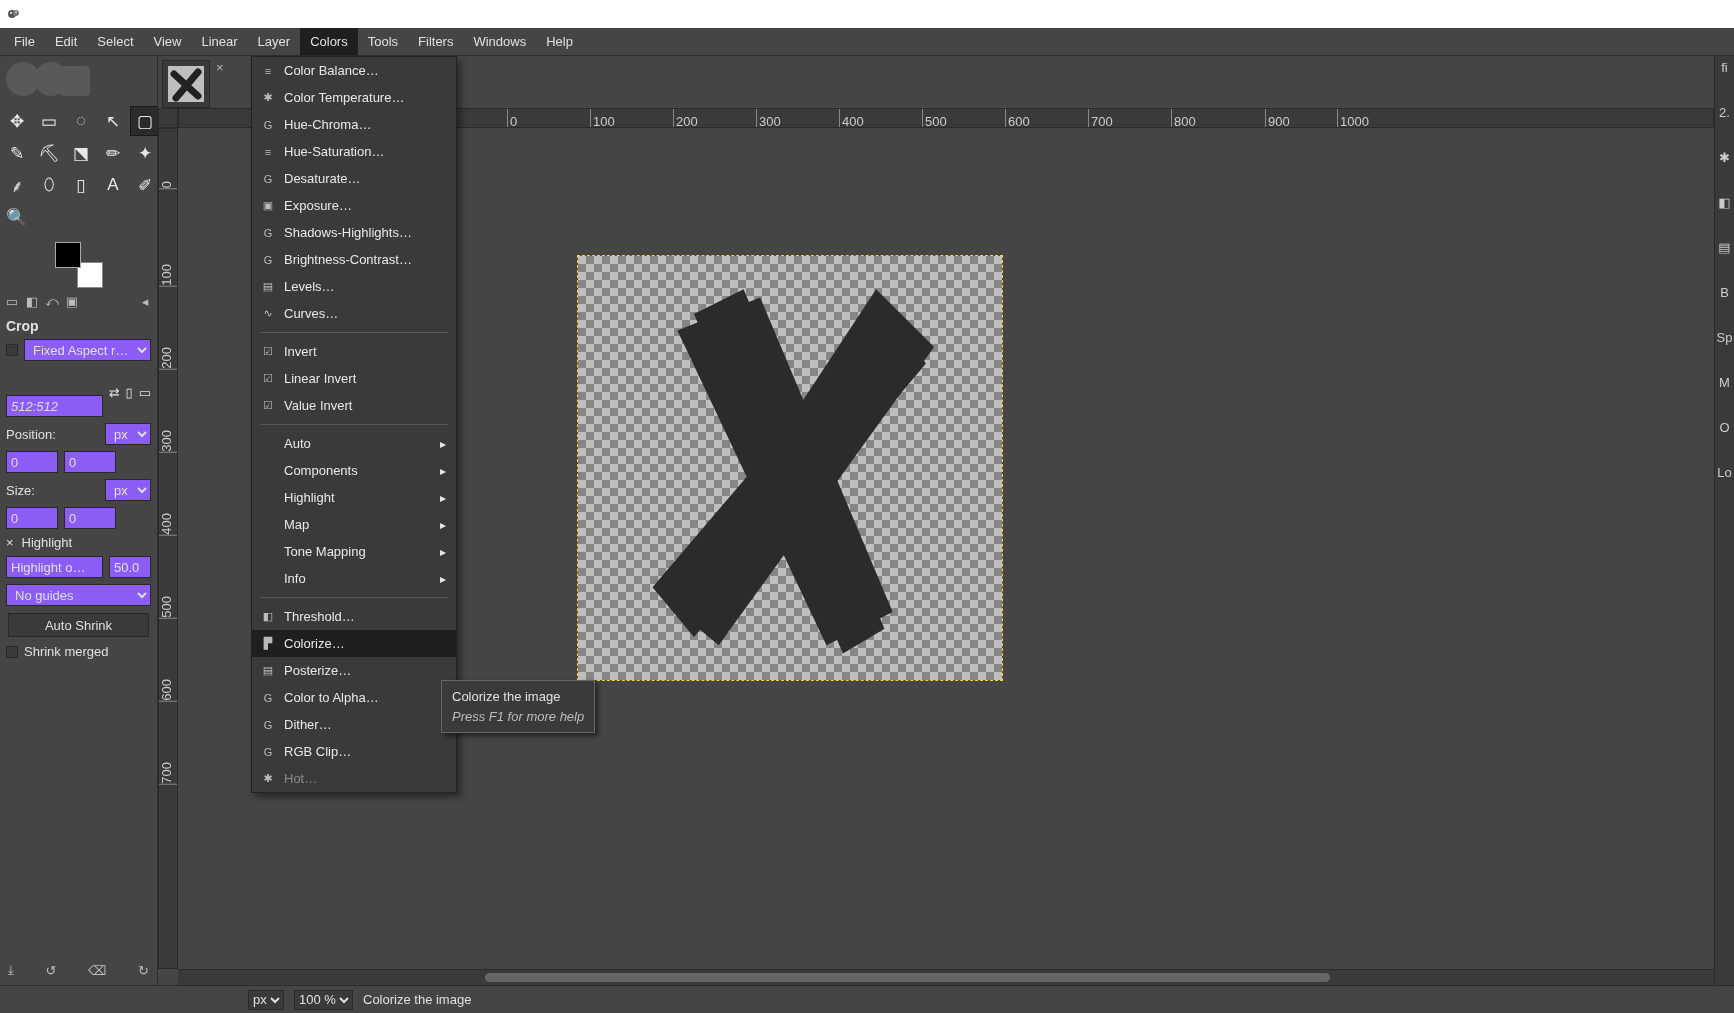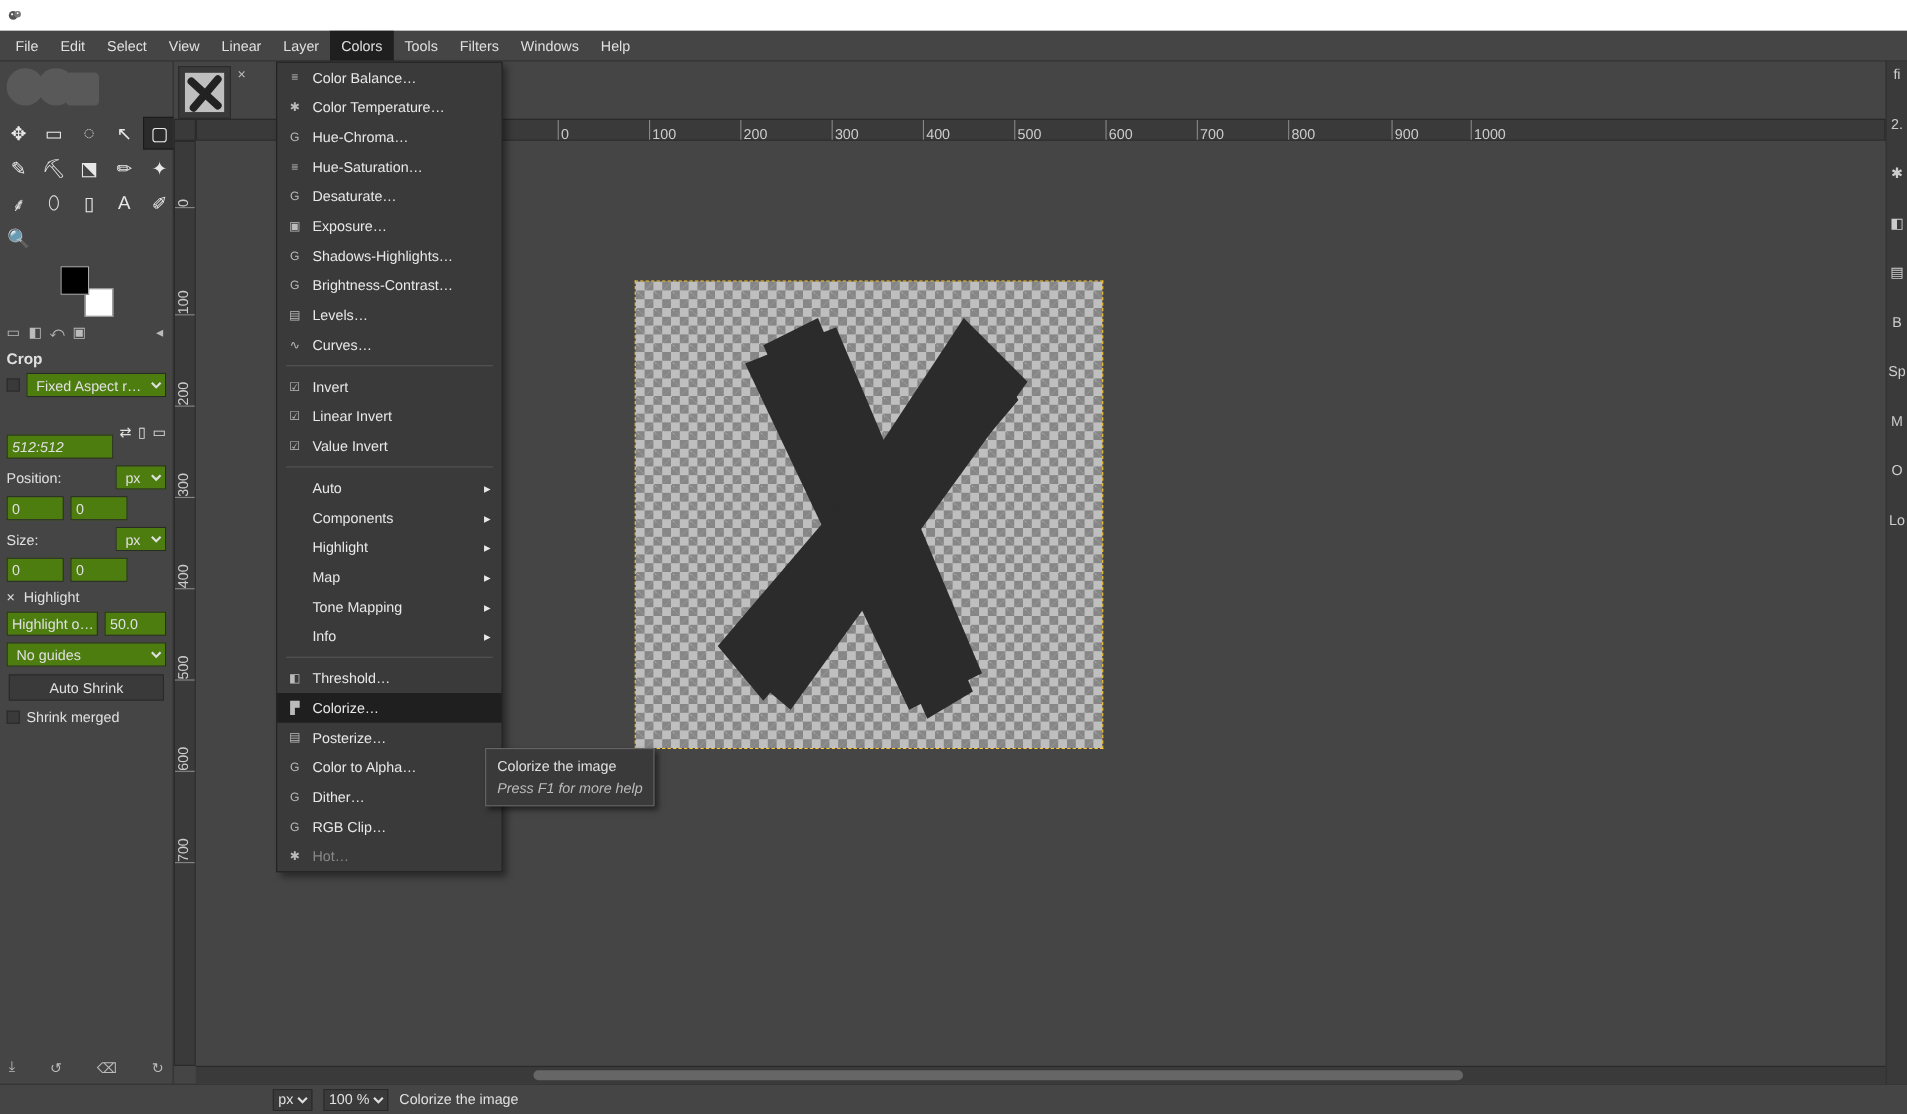--- a/index.html
+++ b/index.html
@@ -28,21 +28,21 @@
 .toolgrid { display:grid; grid-template-columns:repeat(5,30px); gap:2px; padding:2px 2px 6px 2px; }
 .toolbtn { width:30px; height:30px; display:flex; align-items:center; justify-content:center; color:#e8e8e8; font-size:17px; }
 .toolbtn.sel { background:#2b2b2b; box-shadow:0 0 0 1px #1a1a1a inset; }
 .fgbg { width:60px; height:46px; margin:4px auto 6px auto; position:relative; }
 .fgbg .fg { position:absolute; left:6px; top:0; width:26px; height:26px; background:#000; border:1px solid #aaa; }
 .fgbg .bg { position:absolute; right:6px; bottom:0; width:26px; height:26px; background:#fff; border:1px solid #888; }
 .minibtns { height:20px; display:flex; gap:4px; padding:0 4px 4px 4px; color:#bbb; font-size:12px; }
 .minibtns span { width:16px; text-align:center; }
 .opt-heading { font-weight:bold; padding:4px 6px 2px 6px; font-size:14px; }
 .optrow { display:flex; align-items:center; gap:6px; padding:3px 6px; font-size:14px; }
-.optrow input[type=text], .optrow select { background:#4d7c0f; border:1px solid #2a2a2a; color:#e0e0e0; height:22px; padding:0 4px; font-size:13px; }
+.optrow input[type=text], .optrow select { background:#8b5cf6; border:1px solid #2a2a2a; color:#e0e0e0; height:22px; padding:0 4px; font-size:13px; }
 .optrow .num { width:52px; }
 .optrow .unit { width:46px; }
 .optrow .full { flex:1; min-width:0; }
 .optrow .chk { width:12px; height:12px; background:#3a3a3a; border:1px solid #2a2a2a; display:inline-block; flex:none; }
 .optrow .x { color:#e0e0e0; margin-right:2px; }
 .autobtn { margin:4px 8px; height:24px; background:#3a3a3a; border:1px solid #2a2a2a; display:flex; align-items:center; justify-content:center; font-size:13px; }
 .bottom-icons { margin-top:auto; height:30px; display:flex; align-items:center; justify-content:space-between; padding:0 8px; color:#bbb; font-size:15px; }
 
 
 .imgcol { flex:1; position:relative; background:#454545; display:flex; flex-direction:column; }
@@ -188,21 +188,21 @@
       <input type="text" class="num" value="0" style="">
       <input type="text" class="num" value="0" style="">
     </div>
 
     <div class="optrow">
       <span class="x">×</span>
       <span>Highlight</span>
     </div>
     <div class="optrow">
       <input type="text" class="full" style="width: 84px;" value="Highlight o…">
-      <input type="text" class="num" style="width: 56px;" value="50.0">
+      <input type="text" class="num" style="width: 42px;" value="50.0">
     </div>
 
     <div class="optrow">
       <select class="full"><option>No guides</option></select>
     </div>
     <div class="autobtn">Auto Shrink</div>
     <div class="optrow">
       <span class="chk"></span>
       <span>Shrink merged</span>
     </div>

